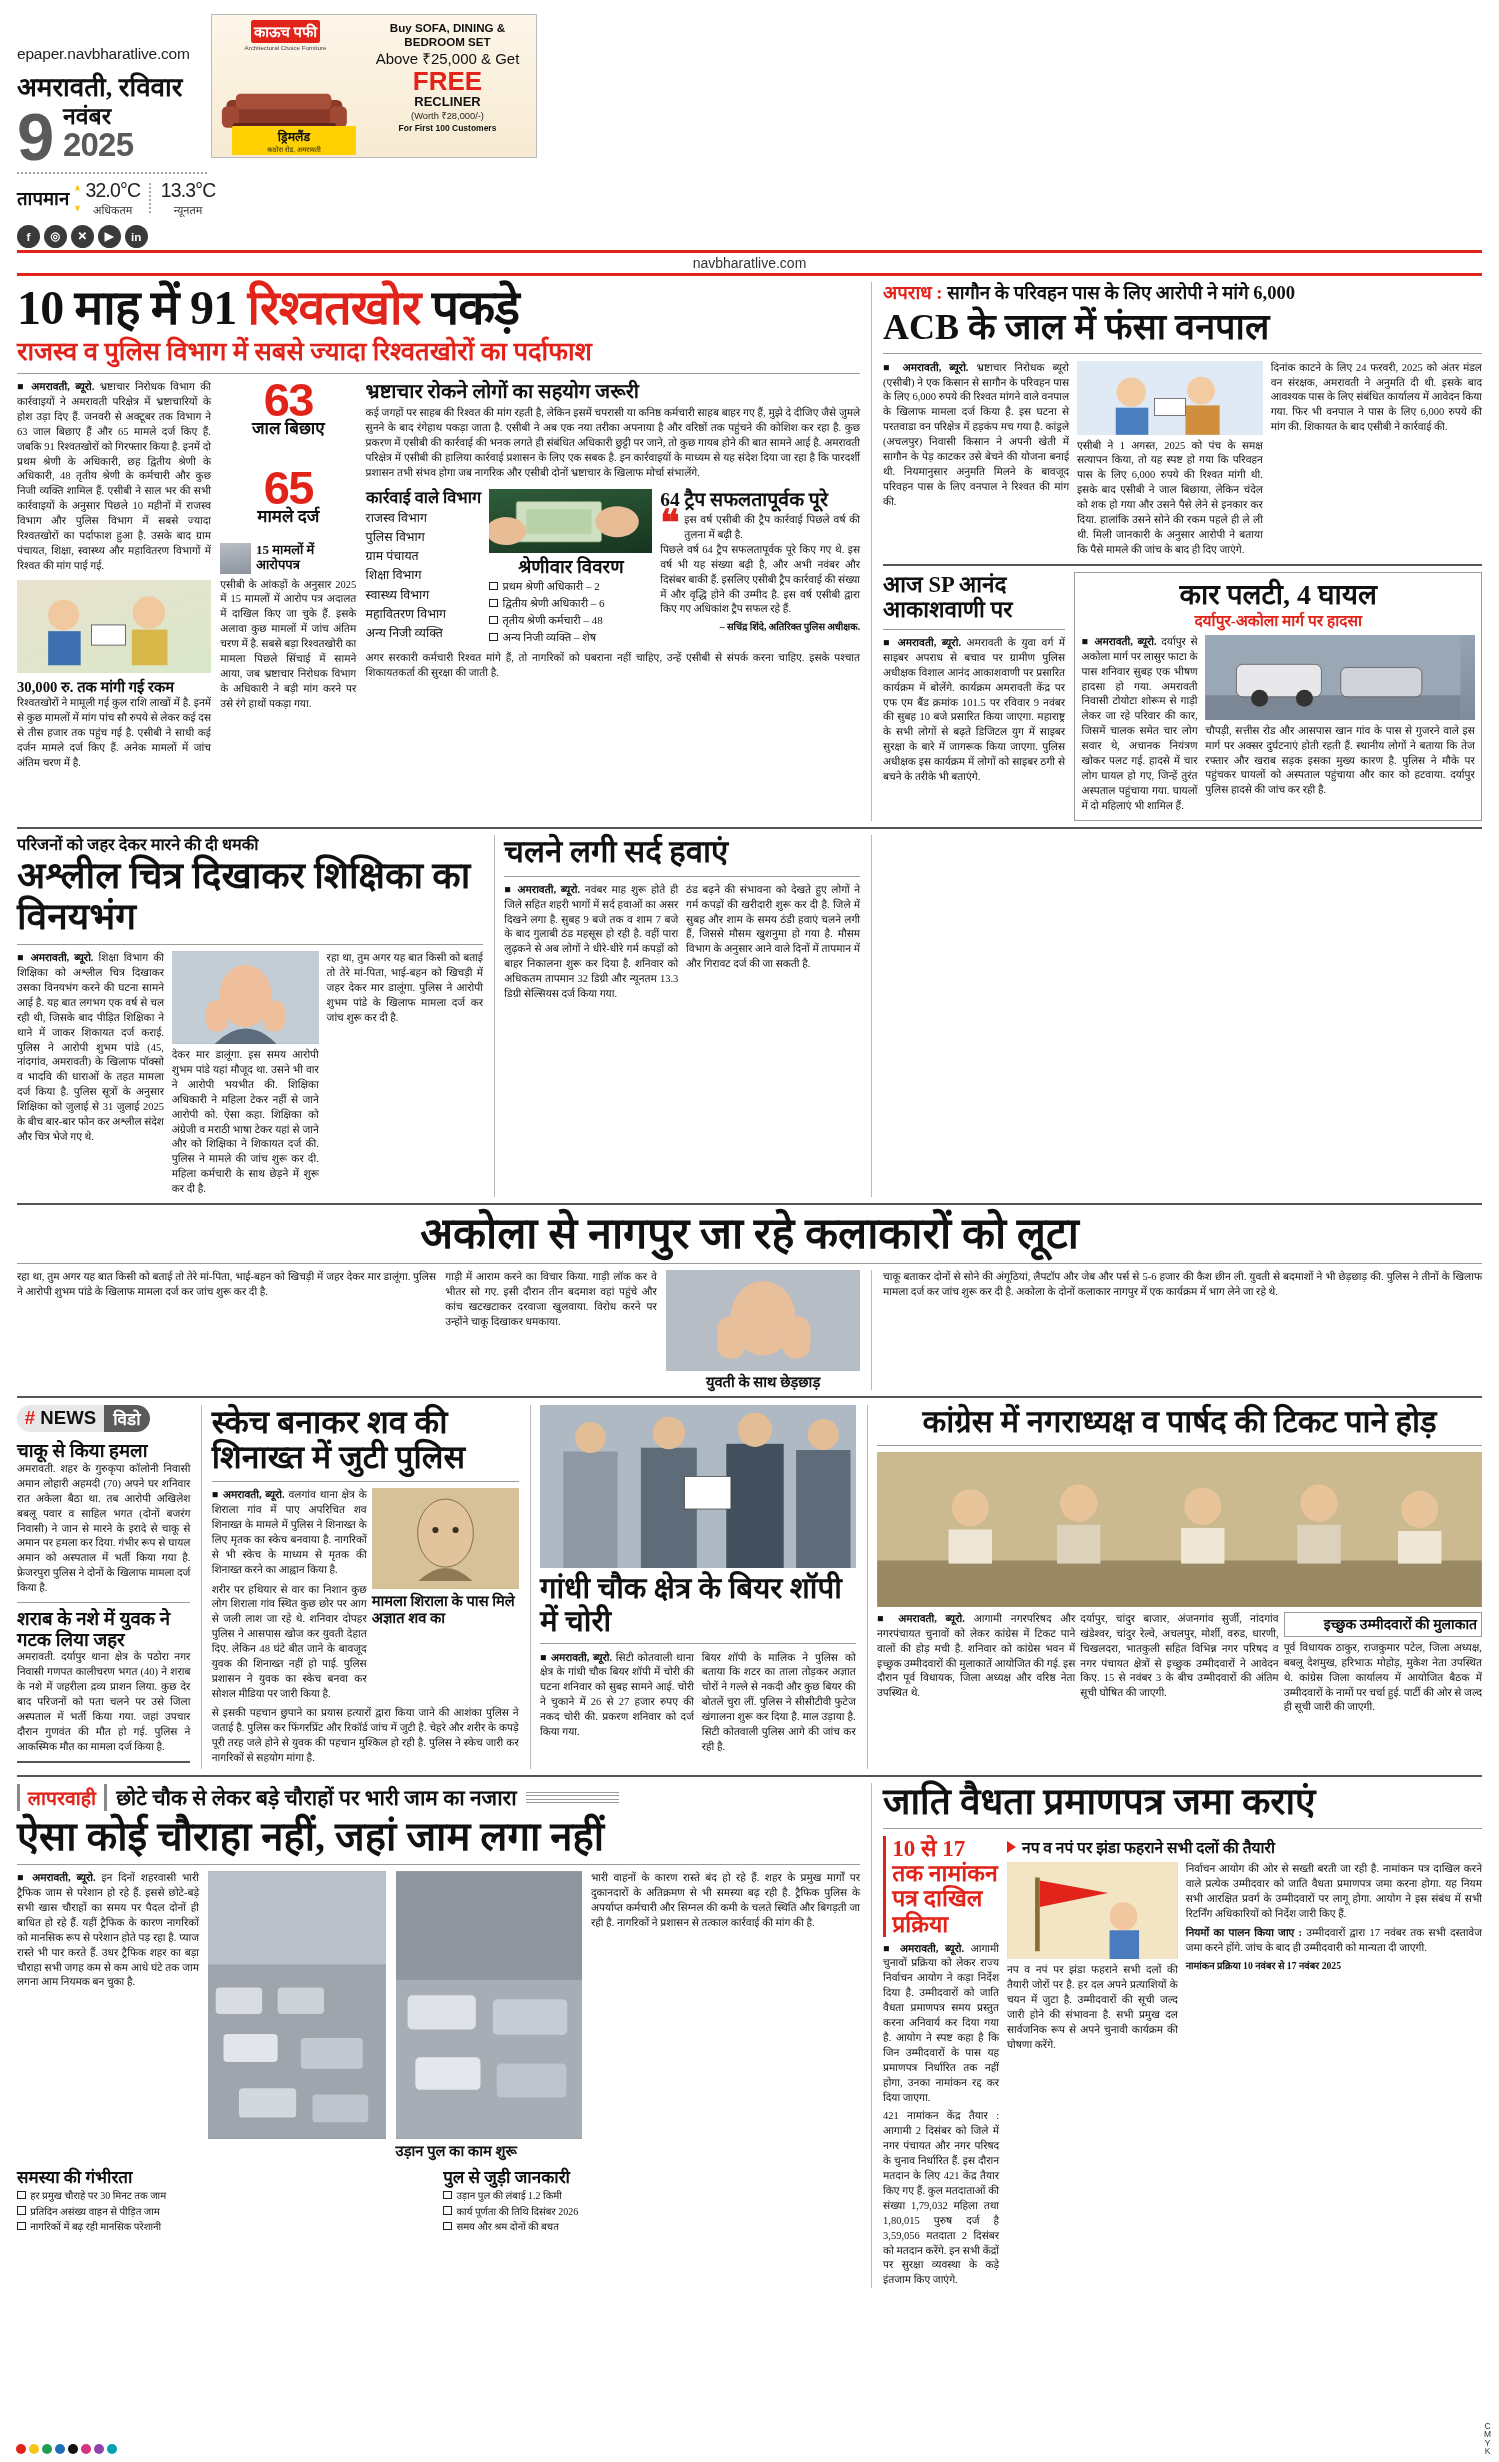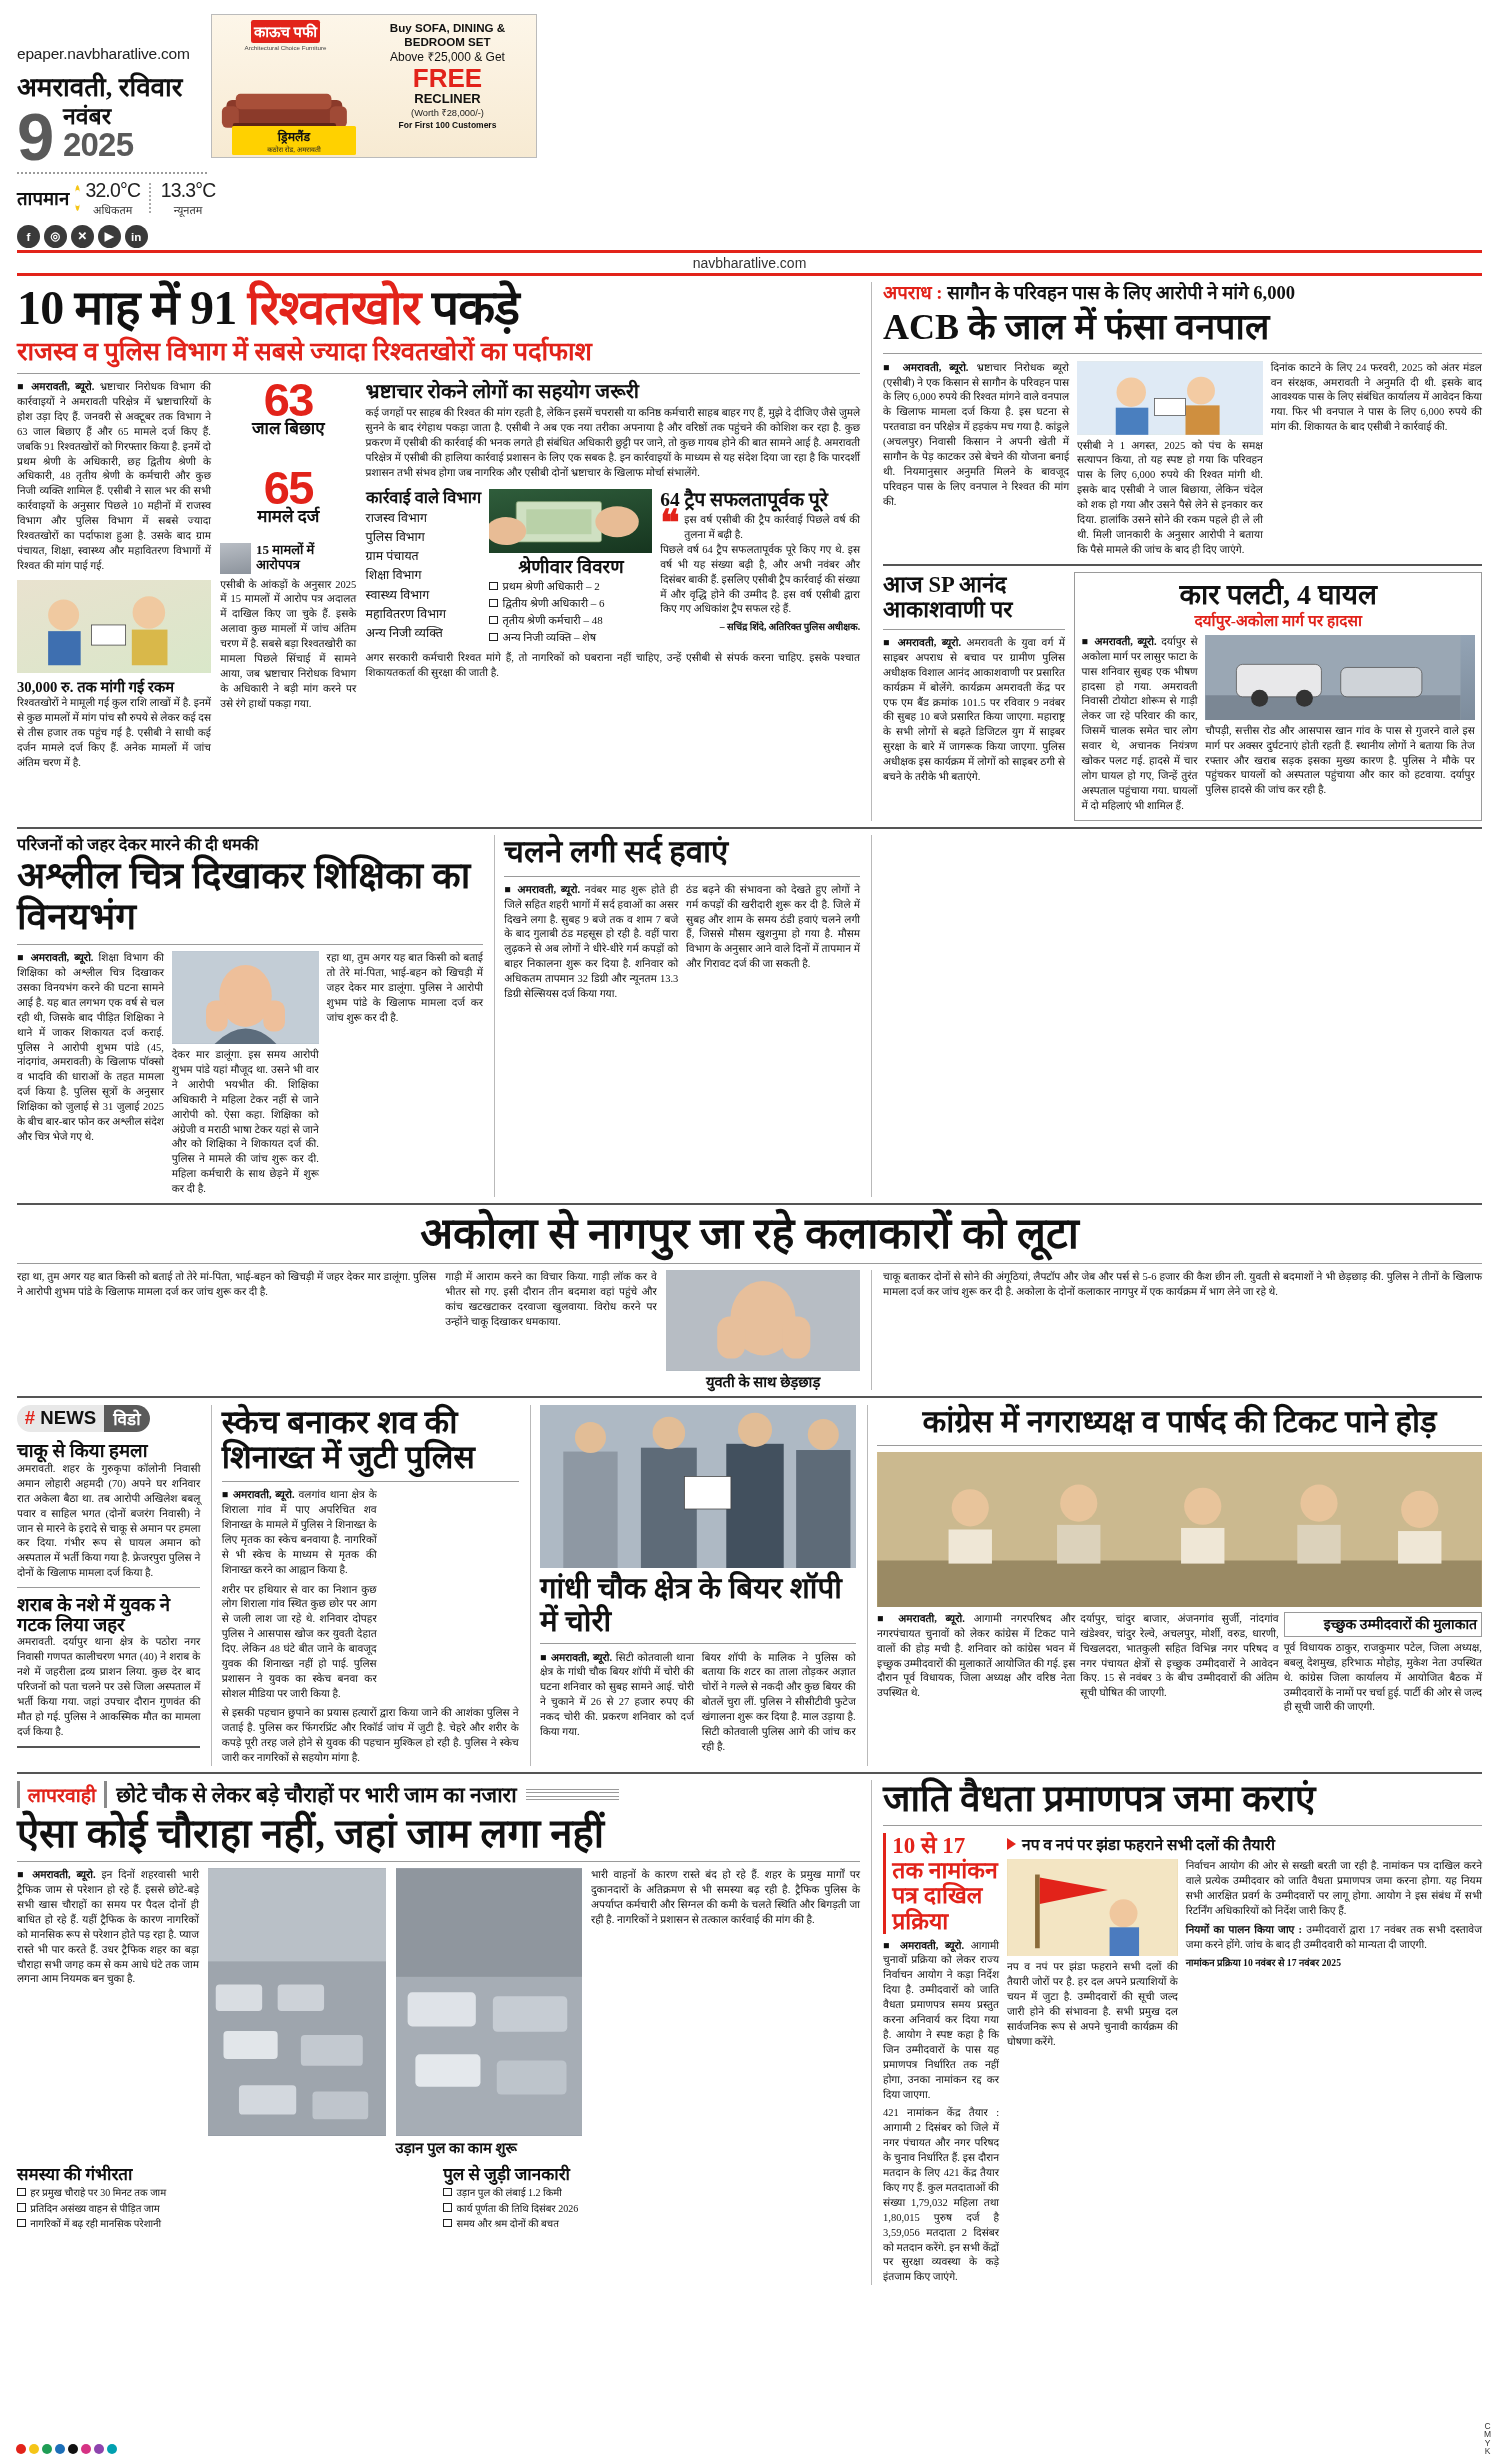--- a/index.html
+++ b/index.html
@@ -46,21 +46,21 @@
   .ad-box{border:0.8px solid #bbb;background:linear-gradient(180deg,#fdf6e9,#f7ead2);height:144px;display:flex;position:relative;overflow:hidden;}
   .ad-left{width:147px;padding:4.7px;position:relative;}
   .ad-brand{background:#e2231a;color:#fff;font-weight:bold;font-size:14.7px;text-align:center;border-radius:2.3px;padding:1.6px 3.1px;display:inline-block;}
   .ad-tag{font-size:6.2px;color:#444;text-align:center;margin-top:0.8px;font-family:"Liberation Sans",sans-serif;}
   .sofa{position:absolute;bottom:20px;left:7.8px;width:128px;height:54px;}
   .ad-footer{position:absolute;bottom:1.6px;left:20px;right:3.1px;background:#ffd100;border-radius:1.6px;text-align:center;padding:1.6px;}
   .ad-footer b{font-size:12.4px;color:#111;}
   .ad-footer div{font-size:7px;color:#222;}
   .ad-right{flex:1;padding:6.2px 4.7px;font-family:"Liberation Sans",sans-serif;text-align:center;}
   .ad-r1{font-size:11.6px;font-weight:bold;color:#111;line-height:1.15;}
-  .ad-r2{font-size:12px;color:#111;}
+  .ad-r2{font-size:15px;color:#111;}
   .ad-free{font-size:26px;font-weight:bold;color:#e2231a;line-height:1;}
   .ad-rec{font-size:13px;font-weight:bold;color:#111;}
   .ad-worth{font-size:9.3px;color:#222;}
   .ad-first{font-size:8.5px;color:#111;font-weight:bold;margin-top:1.6px;}
 
   
   .site-bar{border-top:3.1px solid #e2231a;border-bottom:3.1px solid #e2231a;height:26px;display:flex;align-items:center;justify-content:center;margin:3.1px 0 6.2px 0;}
   .site-bar span{font-family:"Liberation Sans",sans-serif;font-size:14px;color:#333;}
 
   
@@ -450,20 +450,32 @@
     <div style="width:318px;border-left:1.2px solid #b9b9b9;padding-left:9.3px;">
       <h2 class="hl2" style="font-size:32px;">स्केच बनाकर शव की शिनाख्त में जुटी पुलिस</h2>
       <div class="hr-thin"></div>
       <div style="display:flex;gap:5px;">
         <div style="width:155px;">
           <p class="body"><span class="byline">■ अमरावती, ब्यूरो.</span>
             <span>वलगांव थाना क्षेत्र के शिराला गांव में पाए अपरिचित शव शिनाख्त के मामले में पुलिस ने शिनाख्त के लिए मृतक का स्केच बनवाया है. नागरिकों से भी स्केच के माध्यम से मृतक की शिनाख्त करने का आह्वान किया है.</span></p>
           <p class="body" style="margin-top:4.7px;">शरीर पर हथियार से वार का निशान
 कुछ लोग शिराला गांव स्थित कुछ छोर पर आग से जली लाश जा रहे थे. शनिवार दोपहर पुलिस ने आसपास खोज कर युवती देहात दिए. लेकिन 48 घंटे बीत जाने के बावजूद युवक की शिनाख्त नहीं हो पाई. पुलिस प्रशासन ने युवक का स्केच बनवा कर सोशल मीडिया पर जारी किया है.</p>
         </div>
+        <div style="flex:1;">
+          <div class="photo ye" style="height:101px;">
+            <svg width="147" height="101" viewBox="0 0 190 130">
+              <rect width="190" height="130" fill="#d6c199"></rect>
+              <ellipse cx="95" cy="58" rx="36" ry="44" fill="#e2c49c" stroke="#6b5735"></ellipse>
+              <path d="M60 120 q35 -34 70 0 z" fill="#8d7a55"></path>
+              <circle cx="82" cy="54" r="4" fill="#3a3023"></circle>
+                <circle cx="108" cy="54" r="4" fill="#3a3023"></circle>
+            </svg>
+          </div>
+          <div style="font-weight:bold;font-size:14.7px;line-height:1.12;margin-top:3.9px;">मामला शिराला के पास मिले अज्ञात शव का</div>
+        </div>
       </div>
       <p class="body" style="margin-top:4.7px;">से इसकी पहचान छुपाने का प्रयास हत्यारों द्वारा किया जाने की आशंका पुलिस ने जताई है. पुलिस कर फिंगरप्रिंट और रिकॉर्ड जांच में जुटी है. चेहरे और शरीर के कपड़े पूरी तरह जले होने से युवक की पहचान मुश्किल हो रही है. पुलिस ने स्केच जारी कर नागरिकों से सहयोग मांगा है.</p>
     </div>
 
     <div style="width:326px;border-left:1.2px solid #b9b9b9;padding-left:9.3px;">
       <div class="photo bl" style="height:163px;">
         <svg width="326" height="163" viewBox="0 0 420 210">
           <rect width="420" height="210" fill="#aeb9c4"></rect>
           <rect x="30" y="60" width="70" height="150" fill="#8e98a3"></rect>
           <circle cx="65" cy="42" r="20" fill="#e2bd96"></circle>

